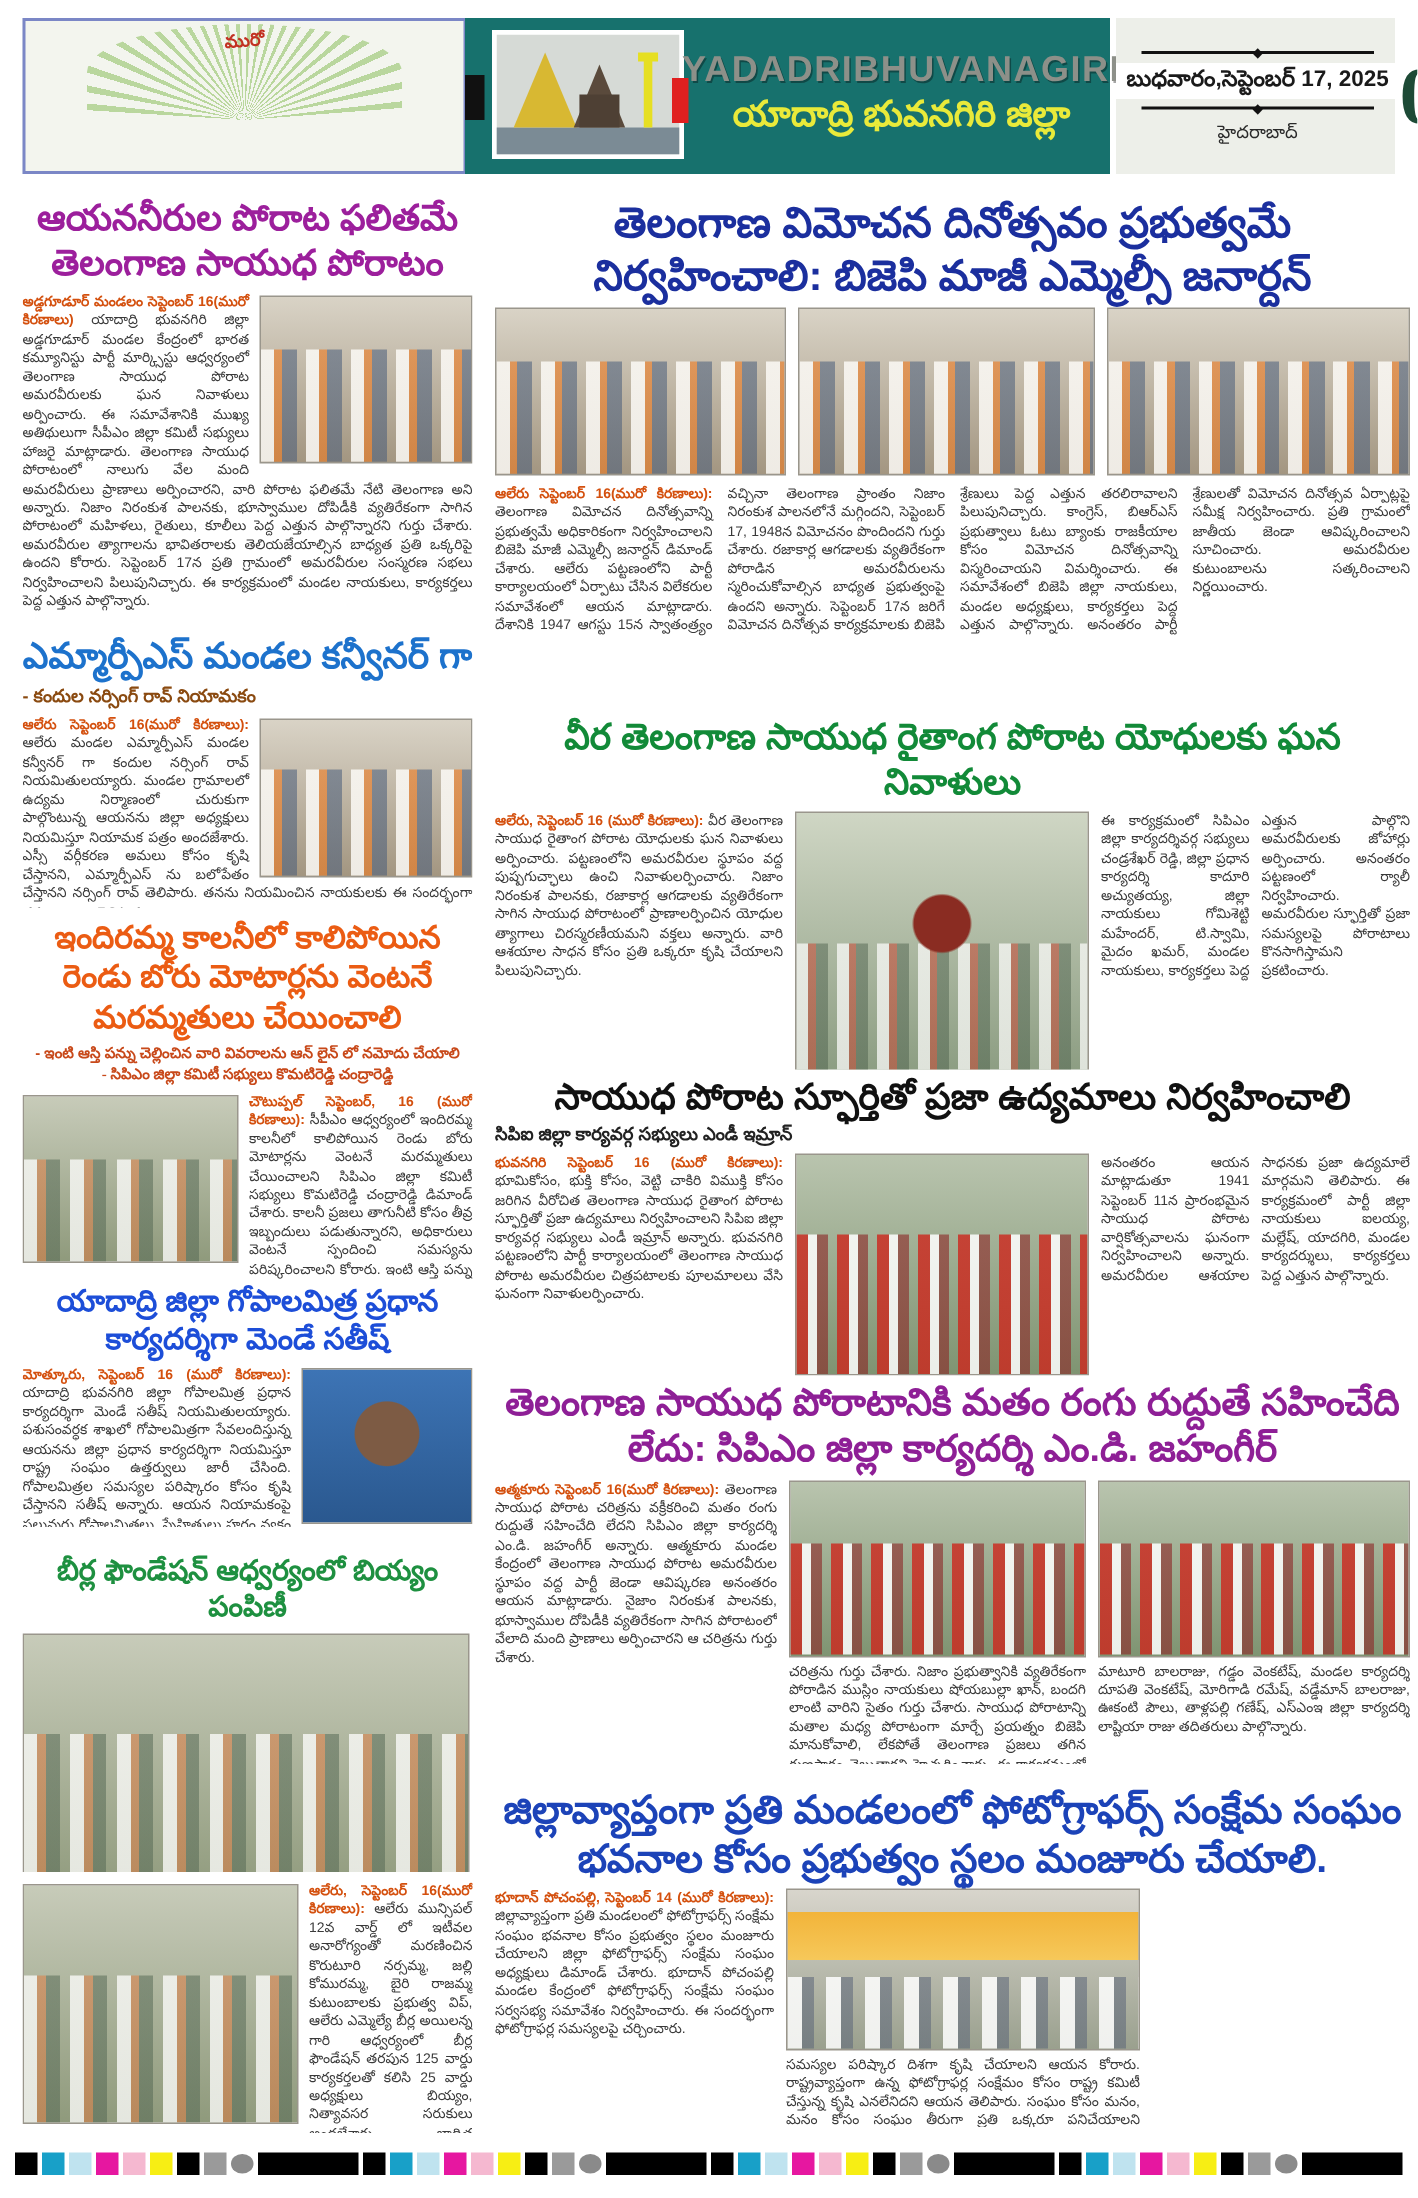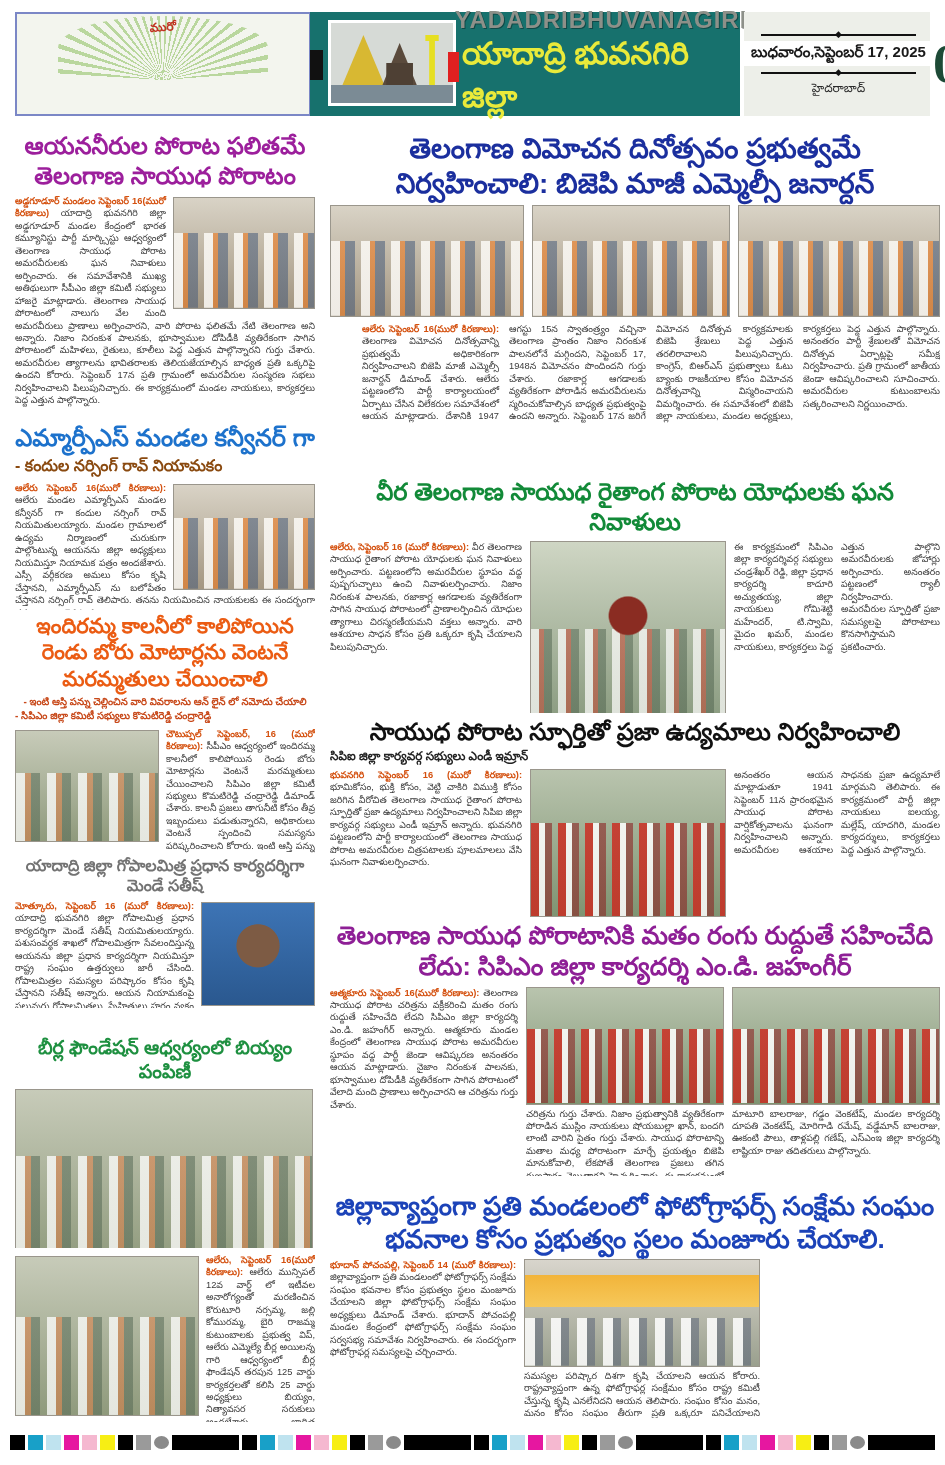--- a/index.html
+++ b/index.html
@@ -19,21 +19,21 @@
             text-shadow:-2px -2px 0 #fff,2px -2px 0 #fff,-2px 2px 0 #fff,2px 2px 0 #fff,4px 4px 0 rgba(25,35,95,.35);}
   .teal-band{position:absolute;left:295px;top:0;width:430px;height:104px;background:#17716d;}
   .reg-black{position:absolute;left:0;top:38px;width:13px;height:30px;background:#111;}
   .reg-red{position:absolute;left:138px;top:40px;width:11px;height:30px;background:#e02020;}
   .temple-frame{position:absolute;left:18px;top:8px;width:128px;height:86px;background:#fff;padding:3px;box-sizing:border-box;}
   .temple-frame svg{display:block;width:100%;height:100%;}
   .district{position:absolute;left:152px;top:0;width:278px;height:104px;display:flex;flex-direction:column;
             justify-content:center;align-items:center;gap:2px;}
   .district-en{font-size:24px;font-weight:bold;letter-spacing:1px;color:#8d9089;
             text-shadow:1px 1px 0 rgba(0,0,0,.35);}
-  .district-te{font-size:31px;font-weight:bold;color:#e9ea3a;}
+  .district-te{font-size:24px;font-weight:bold;color:#e9ea3a;}
   .date-box{position:absolute;left:729px;top:0;width:186px;height:104px;background:#edefe9;display:flex;}
   .date-inner{flex:1;display:flex;flex-direction:column;justify-content:center;align-items:center;gap:2px;}
   .deco{width:82%;text-align:center;font-size:9px;line-height:9px;color:#111;
         background:linear-gradient(#111,#111) 0 50%/100% 2px no-repeat;}
   .date-text{background:#fff;padding:2px 7px;font-size:15px;font-weight:bold;color:#1a1a1a;white-space:nowrap;}
   .city{font-size:12px;color:#2a2a2a;margin-top:2px;}
   .pageno{width:62px;display:flex;align-items:center;justify-content:center;
           font-family:"Liberation Serif",serif;font-weight:bold;font-size:54px;color:#1d4a36;}
   
   .art{position:absolute;overflow:hidden;}
@@ -117,41 +117,41 @@
     <h2 class="hl" style="font-size:24px;color:#9c1f9c;">ఆయననీరుల పోరాట ఫలితమే తెలంగాణ సాయుధ పోరాటం</h2>
     <div class="body" style="height:222px;">
       <div class="photo ph-indoor fl-r" style="width:142px;height:112px;"></div>
       <span class="dl">అడ్డగూడూర్ మండలం సెప్టెంబర్ 16(మురో కిరణాలు)</span>
       <span>యాదాద్రి భువనగిరి జిల్లా అడ్డగూడూర్ మండల కేంద్రంలో భారత కమ్యూనిస్టు పార్టీ మార్క్సిస్టు ఆధ్వర్యంలో తెలంగాణ సాయుధ పోరాట అమరవీరులకు ఘన నివాళులు అర్పించారు. ఈ సమావేశానికి ముఖ్య అతిథులుగా సీపీఎం జిల్లా కమిటీ సభ్యులు హాజరై మాట్లాడారు. తెలంగాణ సాయుధ పోరాటంలో నాలుగు వేల మంది అమరవీరులు ప్రాణాలు అర్పించారని, వారి పోరాట ఫలితమే నేటి తెలంగాణ అని అన్నారు. నిజాం నిరంకుశ పాలనకు, భూస్వాముల దోపిడీకి వ్యతిరేకంగా సాగిన పోరాటంలో మహిళలు, రైతులు, కూలీలు పెద్ద ఎత్తున పాల్గొన్నారని గుర్తు చేశారు. అమరవీరుల త్యాగాలను భావితరాలకు తెలియజేయాల్సిన బాధ్యత ప్రతి ఒక్కరిపై ఉందని కోరారు. సెప్టెంబర్ 17న ప్రతి గ్రామంలో అమరవీరుల సంస్మరణ సభలు నిర్వహించాలని పిలుపునిచ్చారు. ఈ కార్యక్రమంలో మండల నాయకులు, కార్యకర్తలు పెద్ద ఎత్తున పాల్గొన్నారు.</span>
     </div>
   </div>
 
   <div class="art" style="left:15px;top:423px;width:300px;height:188px;">
     <h2 class="hl" style="font-size:24px;color:#1d72cc;">ఎమ్మార్పీఎస్ మండల కన్వీనర్ గా</h2>
-    <div class="sub" style="font-size:16px;color:#8a4a10;">- కందుల నర్సింగ్ రావ్ నియామకం</div>
+    <div class="sub" style="font-size:12px;color:#8a4a10;">- కందుల నర్సింగ్ రావ్ నియామకం</div>
     <div class="body" style="height:128px;">
       <div class="photo ph-indoor fl-r" style="width:142px;height:106px;"></div>
       <span class="dl">ఆలేరు సెప్టెంబర్ 16(మురో కిరణాలు):</span>
       <span>ఆలేరు మండల ఎమ్మార్పీఎస్ మండల కన్వీనర్ గా కందుల నర్సింగ్ రావ్ నియమితులయ్యారు. మండల గ్రామాలలో ఉద్యమ నిర్మాణంలో చురుకుగా పాల్గొంటున్న ఆయనను జిల్లా అధ్యక్షులు నియమిస్తూ నియామక పత్రం అందజేశారు. ఎస్సీ వర్గీకరణ అమలు కోసం కృషి చేస్తానని, ఎమ్మార్పీఎస్ ను బలోపేతం చేస్తానని నర్సింగ్ రావ్ తెలిపారు. తనను నియమించిన నాయకులకు ఈ సందర్భంగా ధన్యవాదాలు తెలిపారు.</span>
     </div>
   </div>
 
   <div class="art" style="left:15px;top:613px;width:300px;height:240px;">
     <h2 class="hl" style="font-size:21px;color:#eb5c13;">ఇందిరమ్మ కాలనీలో కాలిపోయిన రెండు బోరు మోటార్లను వెంటనే మరమ్మతులు చేయించాలి</h2>
     <div class="sub" style="font-size:10px;color:#c8491a;text-align:center;margin:0;">- ఇంటి ఆస్తి పన్ను చెల్లించిన వారి వివరాలను ఆన్ లైన్ లో నమోదు చేయాలి</div>
-    <div class="sub" style="font-size:10px;color:#c8491a;margin:0 0 4px 0;">- సిపిఎం జిల్లా కమిటీ సభ్యులు కొమటిరెడ్డి చంద్రారెడ్డి</div>
+    <div class="sub" style="font-size:10px;color:#c8491a;text-align:center;margin:0 0 4px 0;font-family:Liberation Serif, serif;">- సిపిఎం జిల్లా కమిటీ సభ్యులు కొమటిరెడ్డి చంద్రారెడ్డి</div>
     <div class="body" style="height:140px;">
       <div class="photo ph-outdoor fl-l" style="width:144px;height:112px;"></div>
       <span class="dl">చౌటుప్పల్ సెప్టెంబర్, 16 (మురో కిరణాలు):</span>
       <span>సీపీఎం ఆధ్వర్యంలో ఇందిరమ్మ కాలనీలో కాలిపోయిన రెండు బోరు మోటార్లను వెంటనే మరమ్మతులు చేయించాలని సిపిఎం జిల్లా కమిటీ సభ్యులు కొమటిరెడ్డి చంద్రారెడ్డి డిమాండ్ చేశారు. కాలనీ ప్రజలు తాగునీటి కోసం తీవ్ర ఇబ్బందులు పడుతున్నారని, అధికారులు వెంటనే స్పందించి సమస్యను పరిష్కరించాలని కోరారు. ఇంటి ఆస్తి పన్ను చెల్లించిన వారి వివరాలను ఆన్ లైన్ లో నమోదు చేయాలని సూచించారు. లేనిపక్షంలో ఆందోళన కార్యక్రమాలు చేపడతామని హెచ్చరించారు. ఈ కార్యక్రమంలో కాలనీ ప్రజలు, పార్టీ కార్యకర్తలు అశోక్, రాజు, ఎల్లయ్య, అంజయ్య తదితరులు పాల్గొన్నారు.</span>
     </div>
   </div>
 
   <div class="art" style="left:15px;top:856px;width:300px;height:178px;">
-    <h2 class="hl" style="font-size:16px;color:#737373;">యాదాద్రి జిల్లా గోపాలమిత్ర ప్రధాన కార్యదర్శిగా మెండే సతీష్</h2>
+    <h2 class="hl" style="font-size:20px;color:#1d4ed8;">యాదాద్రి జిల్లా గోపాలమిత్ర ప్రధాన కార్యదర్శిగా మెండే సతీష్</h2>
     <div class="body" style="height:108px;">
       <div class="photo ph-portrait fl-r" style="width:114px;height:104px;"></div>
       <span class="dl">మోత్కూరు, సెప్టెంబర్ 16 (మురో కిరణాలు):</span>
       <span>యాదాద్రి భువనగిరి జిల్లా గోపాలమిత్ర ప్రధాన కార్యదర్శిగా మెండే సతీష్ నియమితులయ్యారు. పశుసంవర్ధక శాఖలో గోపాలమిత్రగా సేవలందిస్తున్న ఆయనను జిల్లా ప్రధాన కార్యదర్శిగా నియమిస్తూ రాష్ట్ర సంఘం ఉత్తర్వులు జారీ చేసింది. గోపాలమిత్రల సమస్యల పరిష్కారం కోసం కృషి చేస్తానని సతీష్ అన్నారు. ఆయన నియామకంపై పలువురు గోపాలమిత్రలు, స్నేహితులు హర్షం వ్యక్తం చేస్తూ అభినందనలు తెలిపారు.</span>
     </div>
   </div>
 
   <div class="art" style="left:15px;top:1036px;width:300px;height:212px;">
     <h2 class="hl" style="font-size:19px;color:#1e9040;margin-bottom:5px;">బీర్ల ఫౌండేషన్ ఆధ్వర్యంలో బియ్యం పంపిణీ</h2>
     <div class="photo ph-outdoor" style="width:298px;height:178px;"></div>
@@ -165,21 +165,21 @@
     </div>
   </div>
 
   <div class="art" style="left:330px;top:131px;width:610px;height:342px;">
     <h2 class="hl" style="font-size:28px;color:#1b2f9e;">తెలంగాణ విమోచన దినోత్సవం ప్రభుత్వమే నిర్వహించాలి: బిజెపి మాజీ ఎమ్మెల్సీ జనార్దన్</h2>
     <div class="row" style="margin-bottom:6px;">
       <div class="photo ph-indoor" style="width:194px;height:112px;"></div>
       <div class="photo ph-indoor" style="width:198px;height:112px;"></div>
       <div class="photo ph-indoor" style="width:202px;height:112px;"></div>
     </div>
-    <div class="body cols4" style="height:138px;margin-left:32px;">
+    <div class="body cols4" style="height:138px;">
       <span class="dl">ఆలేరు సెప్టెంబర్ 16(మురో కిరణాలు):</span>
       <span>తెలంగాణ విమోచన దినోత్సవాన్ని ప్రభుత్వమే అధికారికంగా నిర్వహించాలని బిజెపి మాజీ ఎమ్మెల్సీ జనార్దన్ డిమాండ్ చేశారు. ఆలేరు పట్టణంలోని పార్టీ కార్యాలయంలో ఏర్పాటు చేసిన విలేకరుల సమావేశంలో ఆయన మాట్లాడారు. దేశానికి 1947 ఆగస్టు 15న స్వాతంత్ర్యం వచ్చినా తెలంగాణ ప్రాంతం నిజాం నిరంకుశ పాలనలోనే మగ్గిందని, సెప్టెంబర్ 17, 1948న విమోచనం పొందిందని గుర్తు చేశారు. రజాకార్ల ఆగడాలకు వ్యతిరేకంగా పోరాడిన అమరవీరులను స్మరించుకోవాల్సిన బాధ్యత ప్రభుత్వంపై ఉందని అన్నారు. సెప్టెంబర్ 17న జరిగే విమోచన దినోత్సవ కార్యక్రమాలకు బిజెపి శ్రేణులు పెద్ద ఎత్తున తరలిరావాలని పిలుపునిచ్చారు. కాంగ్రెస్, బిఆర్ఎస్ ప్రభుత్వాలు ఓటు బ్యాంకు రాజకీయాల కోసం విమోచన దినోత్సవాన్ని విస్మరించాయని విమర్శించారు. ఈ సమావేశంలో బిజెపి జిల్లా నాయకులు, మండల అధ్యక్షులు, కార్యకర్తలు పెద్ద ఎత్తున పాల్గొన్నారు. అనంతరం పార్టీ శ్రేణులతో విమోచన దినోత్సవ ఏర్పాట్లపై సమీక్ష నిర్వహించారు. ప్రతి గ్రామంలో జాతీయ జెండా ఆవిష్కరించాలని సూచించారు. అమరవీరుల కుటుంబాలను సత్కరించాలని నిర్ణయించారు.</span>
     </div>
   </div>
 
   <div class="art" style="left:330px;top:477px;width:610px;height:236px;">
     <h2 class="hl" style="font-size:24px;color:#128a38;">వీర తెలంగాణ సాయుధ రైతాంగ పోరాట యోధులకు ఘన నివాళులు</h2>
     <div class="row">
       <div class="body" style="width:192px;height:196px;">
         <span class="dl">ఆలేరు, సెప్టెంబర్ 16 (మురో కిరణాలు):</span>

